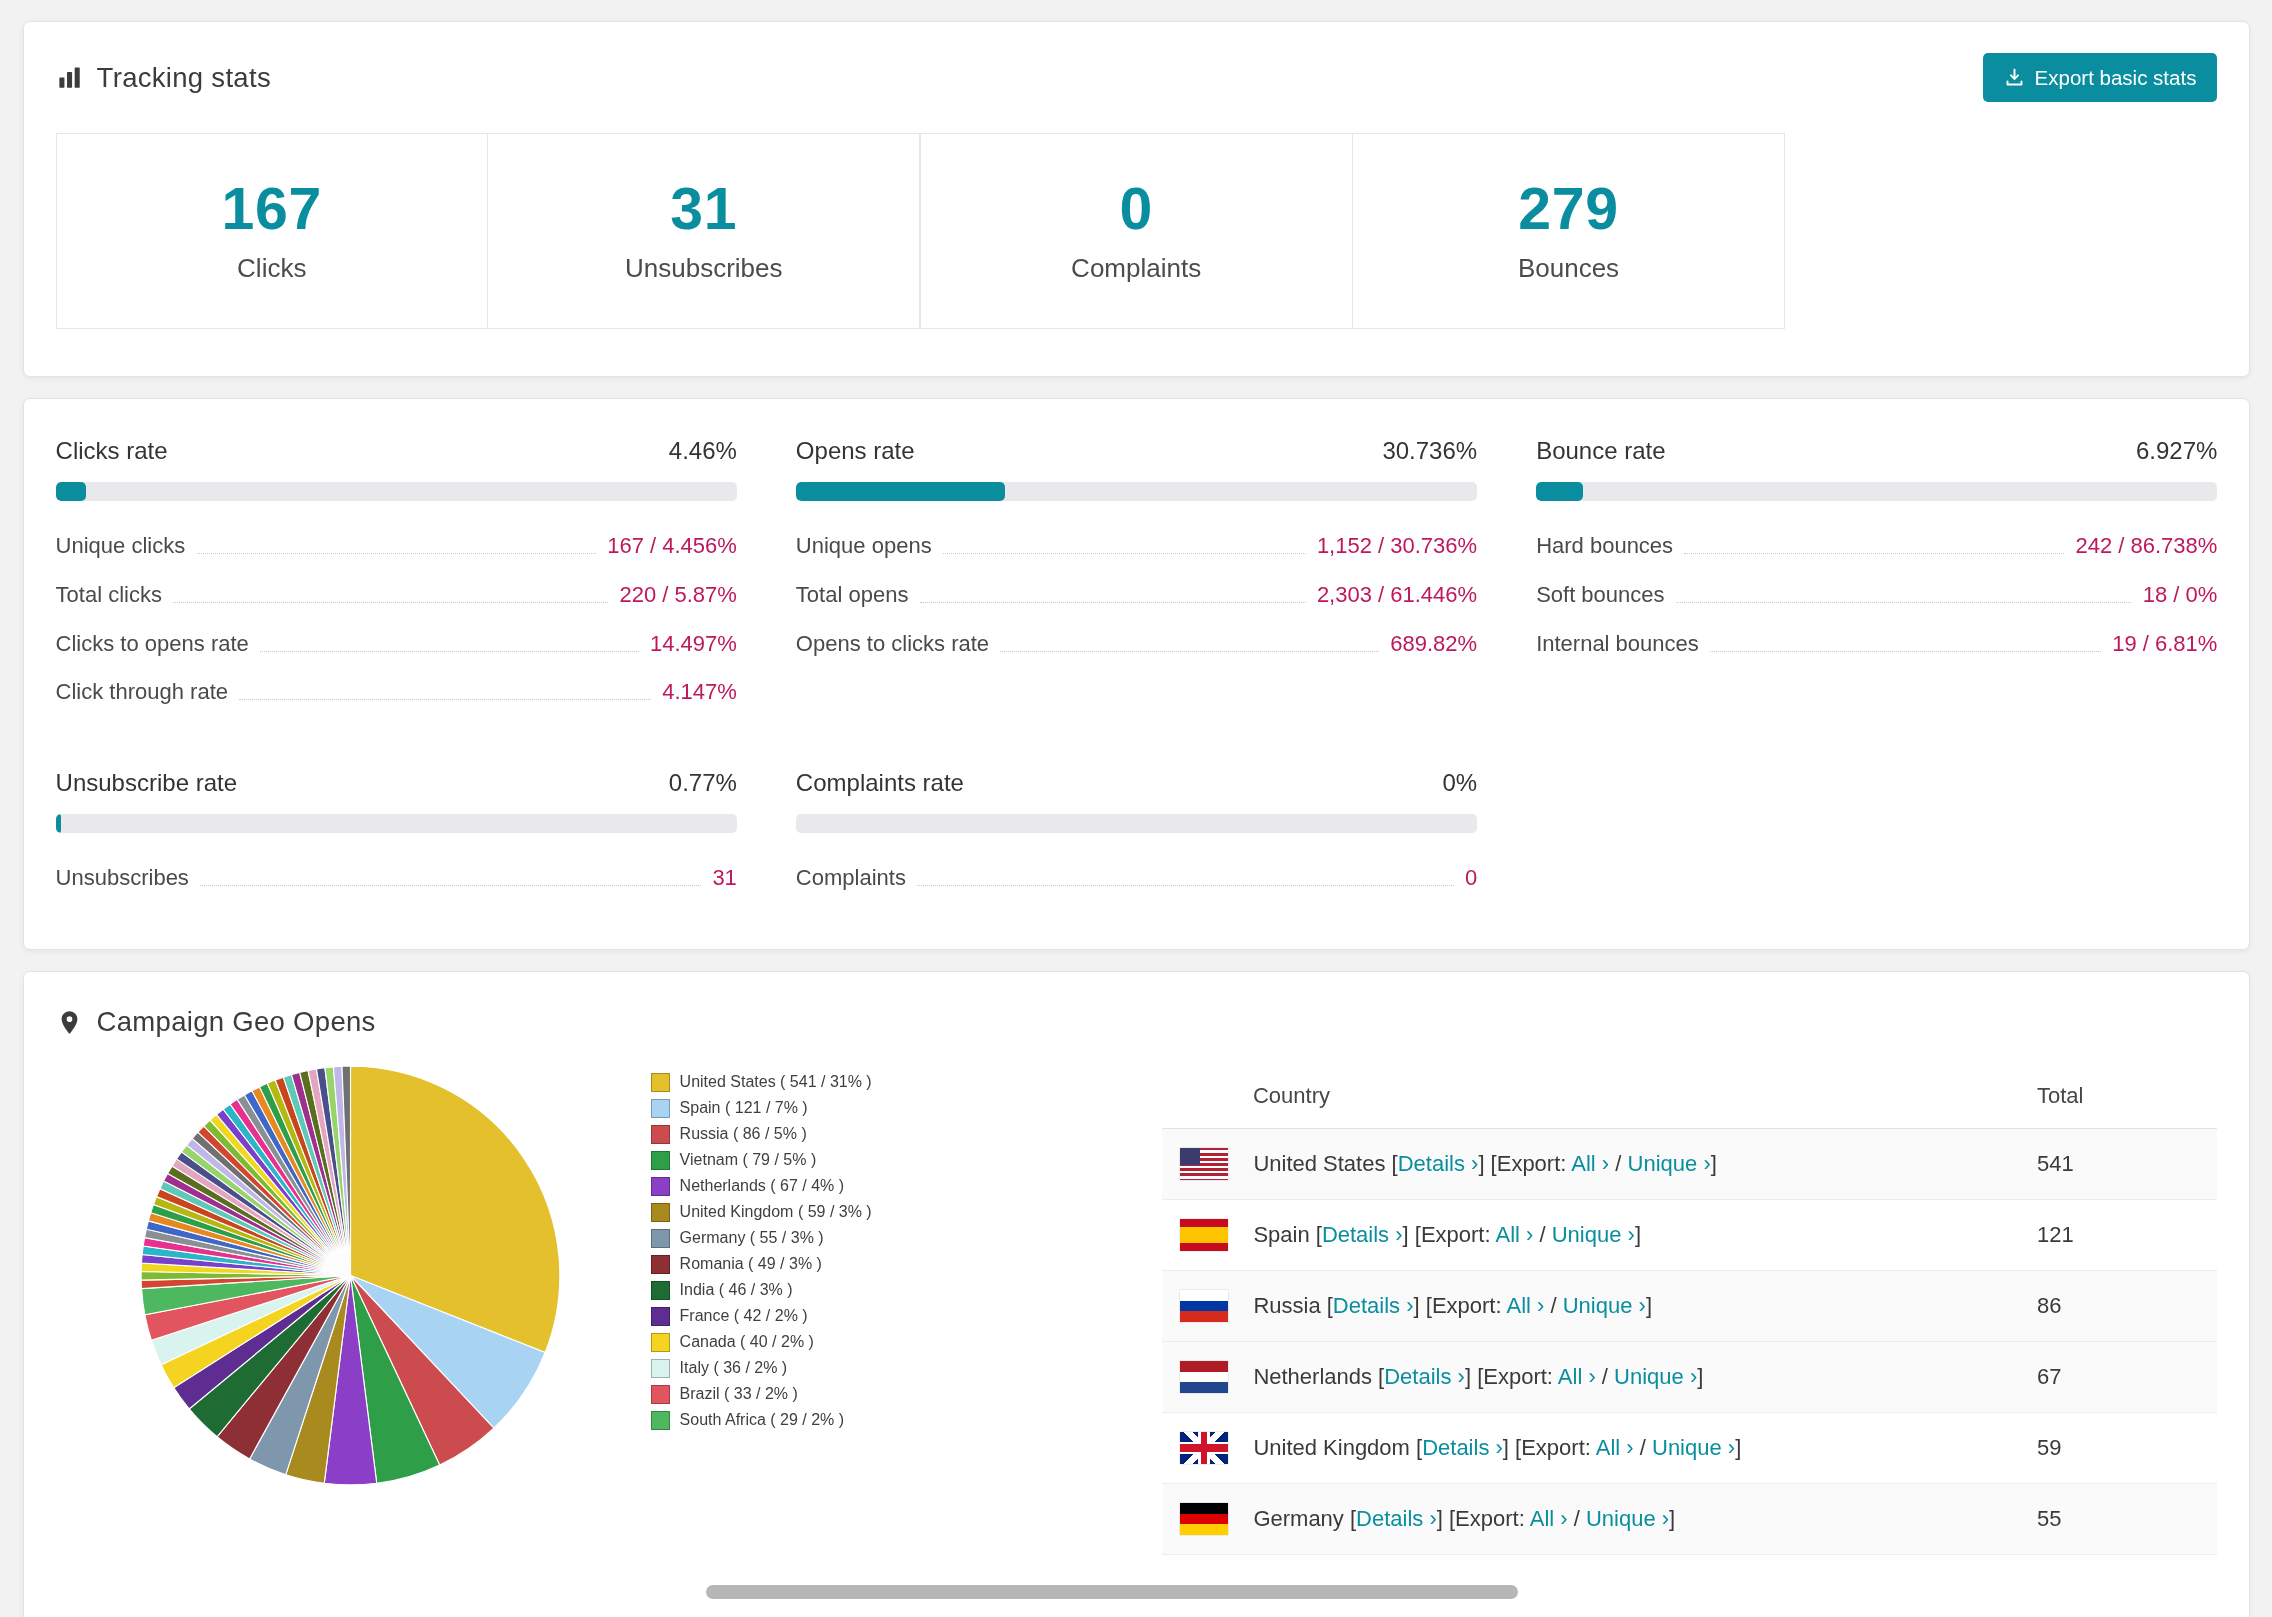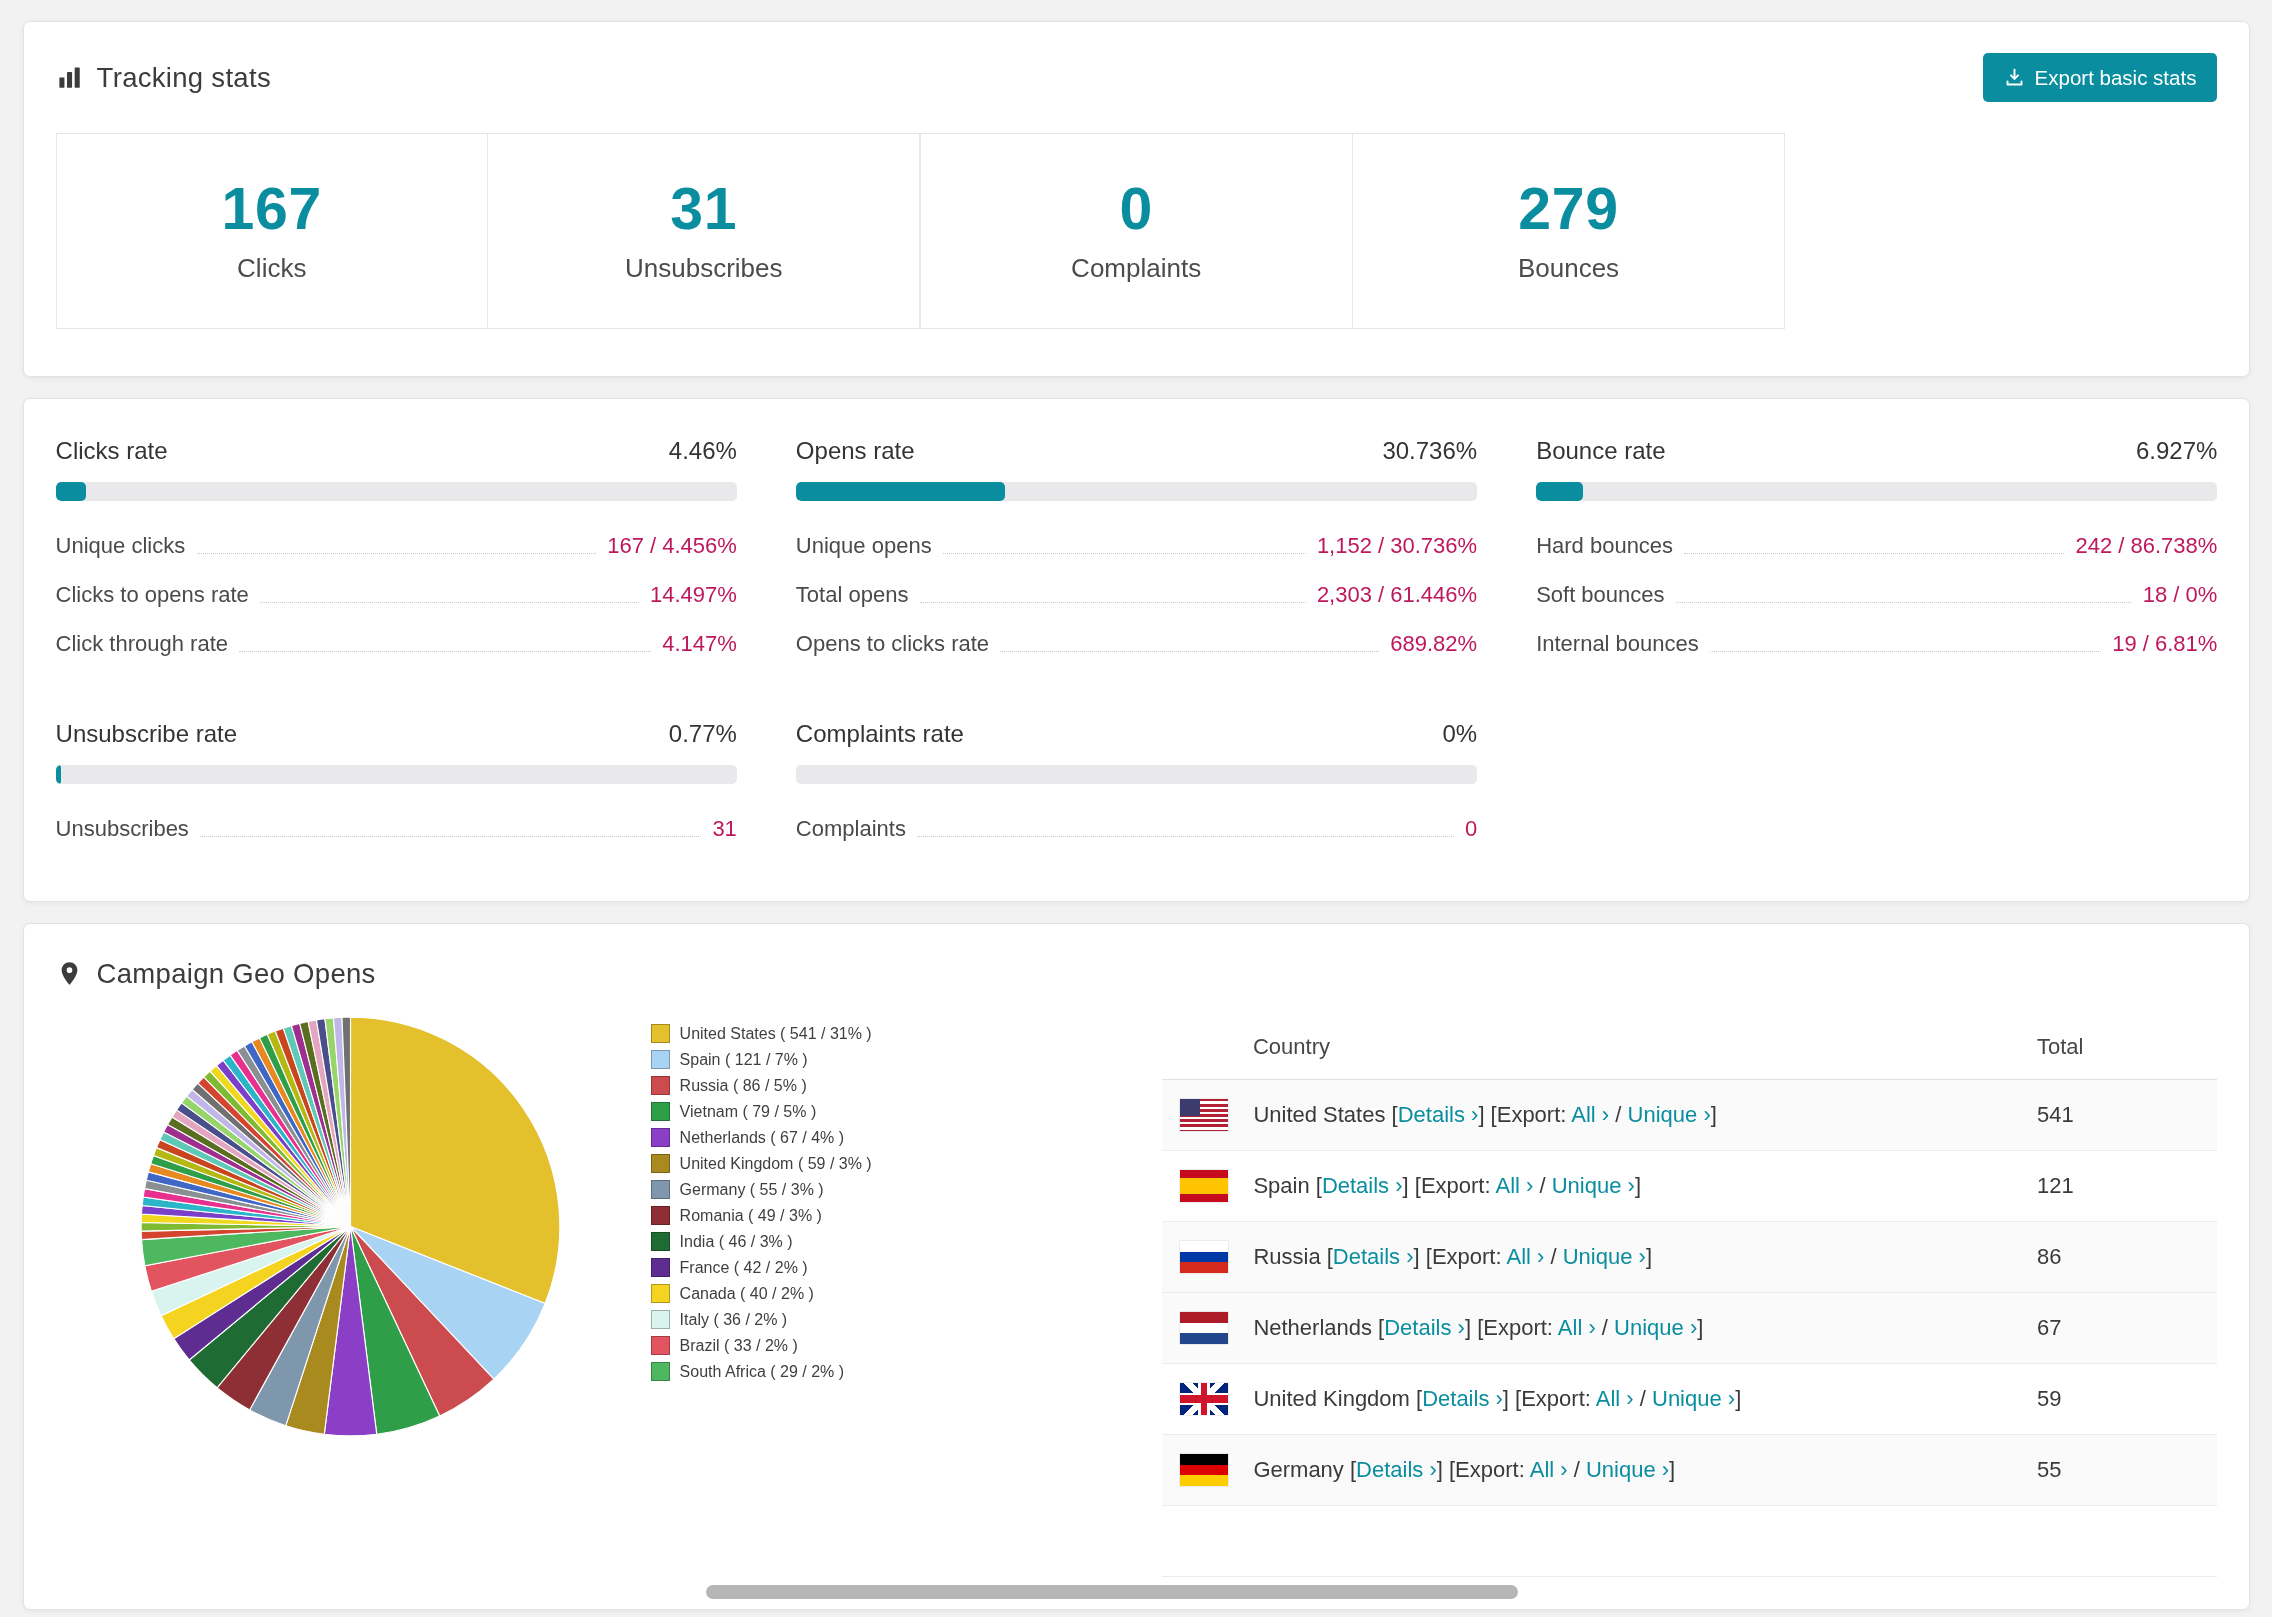--- a/index.html
+++ b/index.html
@@ -133,20 +133,25 @@
       <span class="rate-value">4.46%</span>
     </div>
     <div class="bar">
       <div class="bar-fill" style="width:4.46%"></div>
     </div>
 
     <div class="rate-row">
       <span class="rr-label">Unique clicks</span>
       <span class="leader"></span>
       <span class="rr-value">167 / 4.456%</span>
+    </div>
+    <div class="rate-row">
+      <span class="rr-label">Total clicks</span>
+      <span class="leader"></span>
+      <span class="rr-value">220 / 5.87%</span>
     </div>
     <div class="rate-row">
       <span class="rr-label">Clicks to opens rate</span>
       <span class="leader"></span>
       <span class="rr-value">14.497%</span>
     </div>
     <div class="rate-row">
       <span class="rr-label">Click through rate</span>
       <span class="leader"></span>
       <span class="rr-value">4.147%</span>

